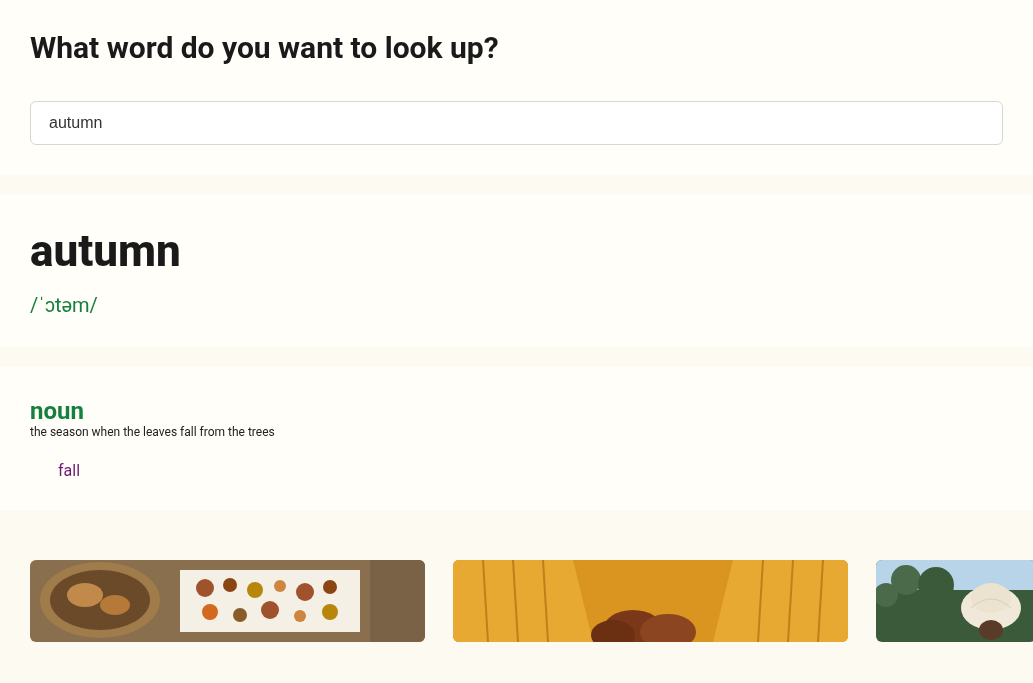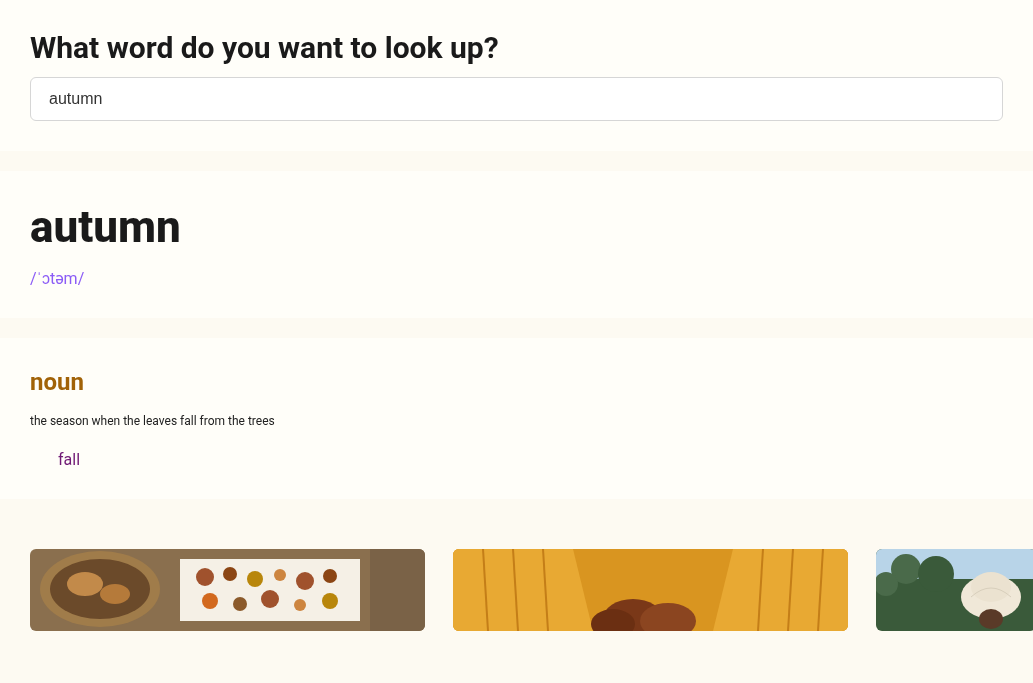--- a/index.html
+++ b/index.html
@@ -21,21 +21,21 @@
       margin-bottom: 20px;
     }
     
     .section-search {
       padding-top: 30px;
     }
     
     .search-label {
       font-size: 30px;
       font-weight: 700;
-      margin-bottom: 12px;
+      margin-bottom: 36px;
       color: #1a1a1a;
     }
     
     .search-input {
       width: 100%;
       padding: 12px 18px;
       font-size: 16px;
       border: 1px solid #d6d6d6;
       border-radius: 6px;
       background: #fff;
@@ -44,29 +44,28 @@
     }
     
     .word-heading {
       font-size: 44px;
       font-weight: 800;
       color: #1a1a1a;
       margin-bottom: 16px;
     }
     
     .pronunciation {
-      font-size: 16px;
-      color: #8b5cf6;
+      font-size: 20px;
+      color: #15803d;
     }
     
     .pos-heading {
       font-size: 24px;
       font-weight: 700;
-      color: #a16207;
-      margin-bottom: 18px;
+      color: #15803d;
     }
     
     .definition {
       font-size: 12px;
       color: #222;
       margin-bottom: 22px;
     }
     
     .synonym {
       font-size: 16px;

